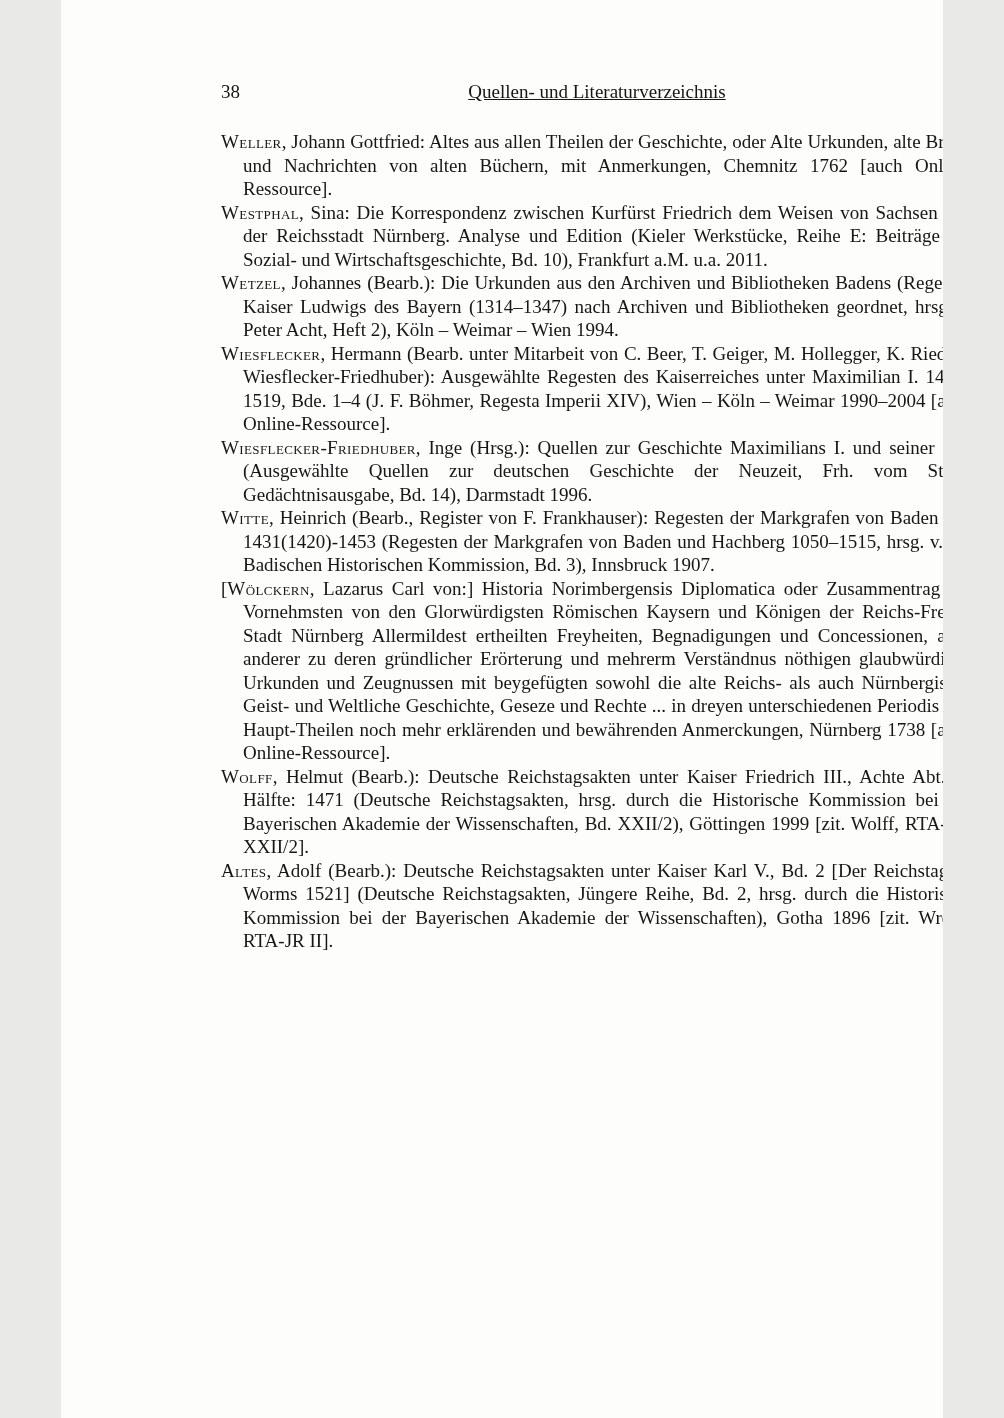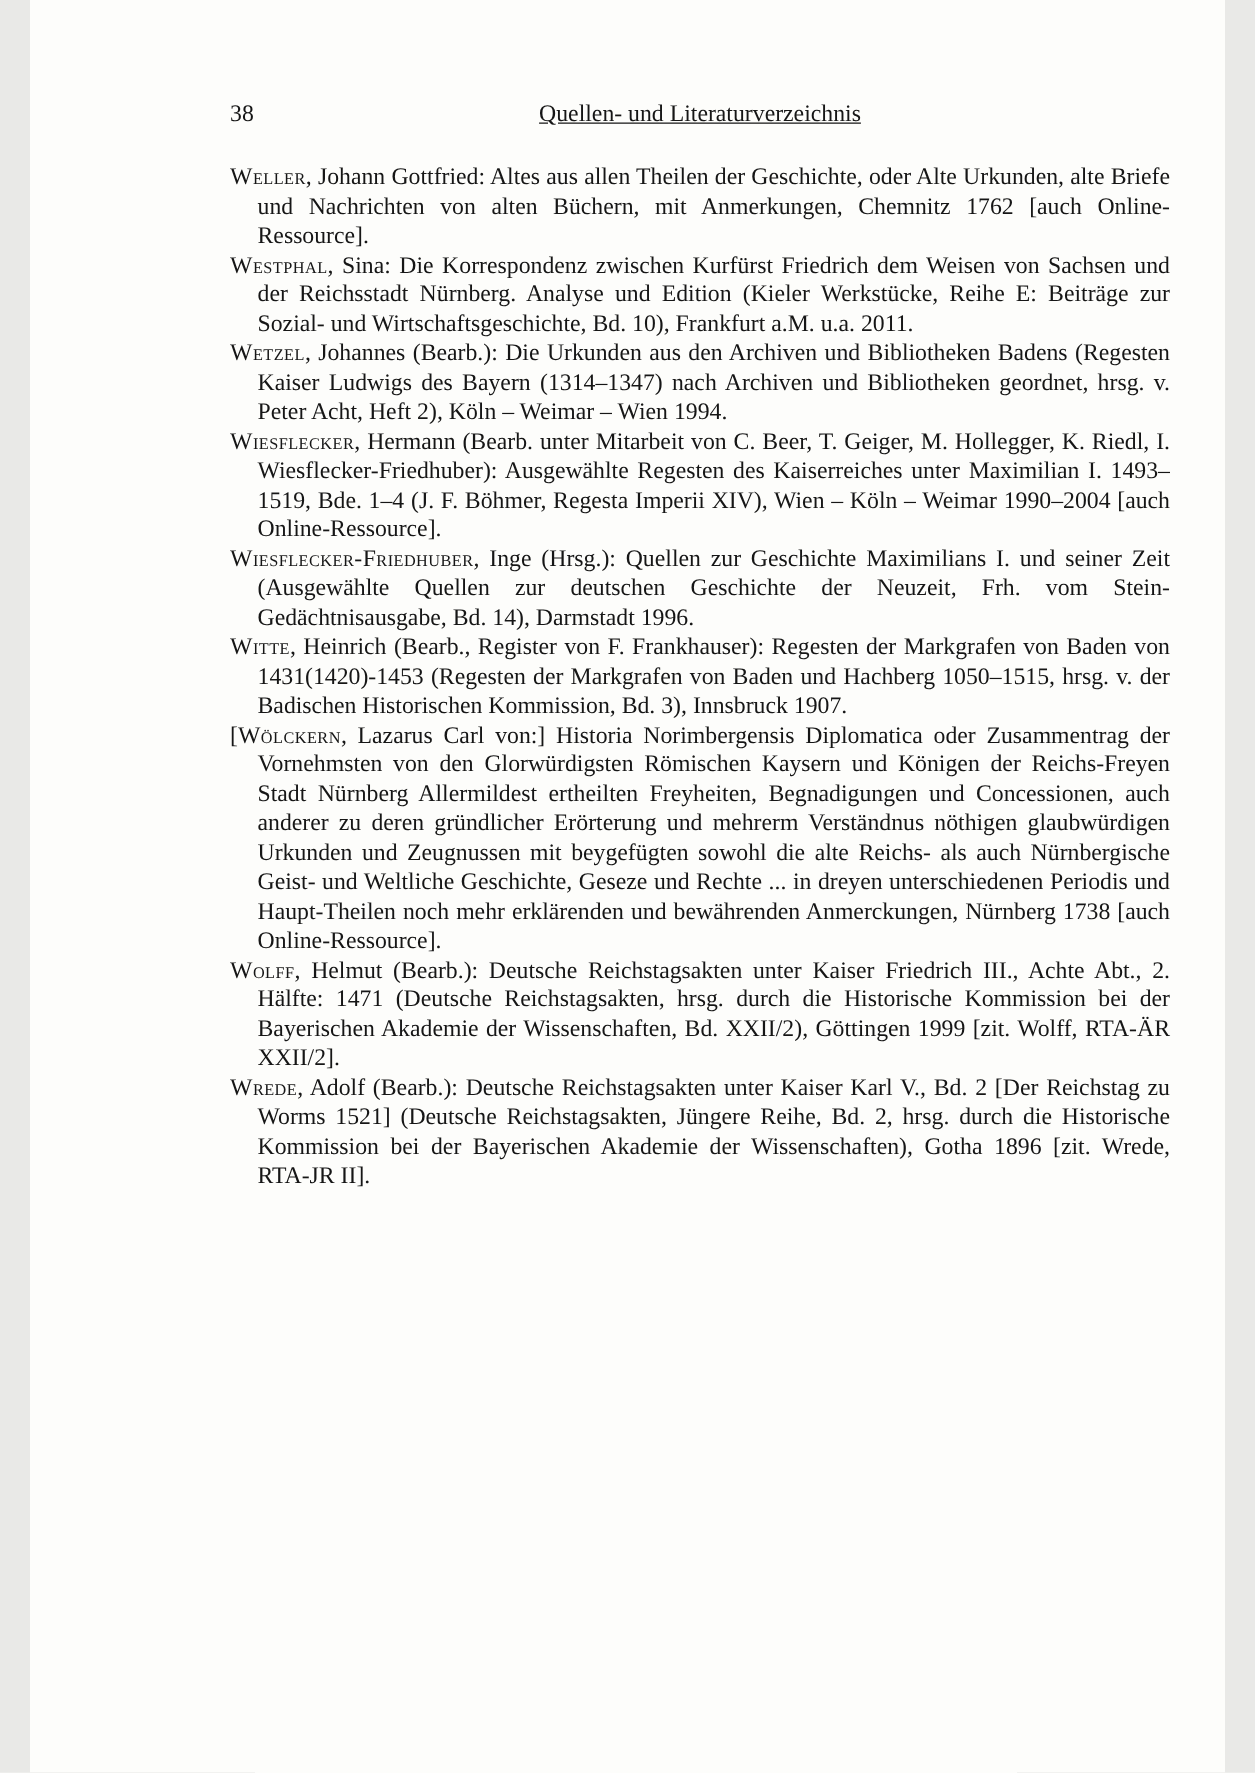--- a/index.html
+++ b/index.html
@@ -2,21 +2,21 @@
 <html lang="de"><head>
 <meta charset="utf-8">
 <style>
   html, body {
     margin: 0;
     padding: 0;
     background: #e9e9e7;
   }
   .page {
     position: relative;
-    width: 956px;
+    width: 882px;
     height: 1418px;
     margin: 0 auto;
     background: #fdfdfb;
     color: #161616;
     font-family: "Liberation Serif", "DejaVu Serif", serif;
     font-size: 19px;
     line-height: 23.5px;
     overflow: hidden;
   }
   .content {
@@ -70,17 +70,17 @@
 
     <main class="bibliography">
         <p class="entry"><span class="prefix"></span><span class="name">Weller</span><span class="rest">, Johann Gottfried: Altes aus allen Theilen der Geschichte, oder Alte Urkunden, alte Briefe und Nachrichten von alten Büchern, mit Anmerkungen, Chemnitz 1762 [auch Online-Ressource].</span></p>
         <p class="entry"><span class="prefix"></span><span class="name">Westphal</span><span class="rest">, Sina: Die Korrespondenz zwischen Kurfürst Friedrich dem Weisen von Sachsen und der Reichsstadt Nürnberg. Analyse und Edition (Kieler Werkstücke, Reihe E: Beiträge zur Sozial- und Wirtschaftsgeschichte, Bd. 10), Frankfurt a.M. u.a. 2011.</span></p>
         <p class="entry"><span class="prefix"></span><span class="name">Wetzel</span><span class="rest">, Johannes (Bearb.): Die Urkunden aus den Archiven und Bibliotheken Badens (Regesten Kaiser Ludwigs des Bayern (1314–1347) nach Archiven und Bibliotheken geordnet, hrsg. v. Peter Acht, Heft 2), Köln – Weimar – Wien 1994.</span></p>
         <p class="entry"><span class="prefix"></span><span class="name">Wiesflecker</span><span class="rest">, Hermann (Bearb. unter Mitarbeit von C. Beer, T. Geiger, M. Hollegger, K. Riedl, I. Wiesflecker-Friedhuber): Ausgewählte Regesten des Kaiserreiches unter Maximilian I. 1493–1519, Bde. 1–4 (J. F. Böhmer, Regesta Imperii XIV), Wien – Köln – Weimar 1990–2004 [auch Online-Ressource].</span></p>
         <p class="entry"><span class="prefix"></span><span class="name">Wiesflecker-Friedhuber</span><span class="rest">, Inge (Hrsg.): Quellen zur Geschichte Maximilians I. und seiner Zeit (Ausgewählte Quellen zur deutschen Geschichte der Neuzeit, Frh. vom Stein-Gedächtnisausgabe, Bd. 14), Darmstadt 1996.</span></p>
         <p class="entry"><span class="prefix"></span><span class="name">Witte</span><span class="rest">, Heinrich (Bearb., Register von F. Frankhauser): Regesten der Markgrafen von Baden von 1431(1420)-1453 (Regesten der Markgrafen von Baden und Hachberg 1050–1515, hrsg. v. der Badischen Historischen Kommission, Bd. 3), Innsbruck 1907.</span></p>
         <p class="entry"><span class="prefix">[</span><span class="name">Wölckern</span><span class="rest">, Lazarus Carl von:] Historia Norimbergensis Diplomatica oder Zusammentrag der Vornehmsten von den Glorwürdigsten Römischen Kaysern und Königen der Reichs-Freyen Stadt Nürnberg Allermildest ertheilten Freyheiten, Begnadigungen und Concessionen, auch anderer zu deren gründlicher Erörterung und mehrerm Verständnus nöthigen glaubwürdigen Urkunden und Zeugnussen mit beygefügten sowohl die alte Reichs- als auch Nürnbergische Geist- und Weltliche Geschichte, Geseze und Rechte ... in dreyen unterschiedenen Periodis und Haupt-Theilen noch mehr erklärenden und bewährenden Anmerckungen, Nürnberg 1738 [auch Online-Ressource].</span></p>
         <p class="entry"><span class="prefix"></span><span class="name">Wolff</span><span class="rest">, Helmut (Bearb.): Deutsche Reichstagsakten unter Kaiser Friedrich III., Achte Abt., 2. Hälfte: 1471 (Deutsche Reichstagsakten, hrsg. durch die Historische Kommission bei der Bayerischen Akademie der Wissenschaften, Bd. XXII/2), Göttingen 1999 [zit. Wolff, RTA-ÄR XXII/2].</span></p>
-        <p class="entry"><span class="prefix"></span><span class="name">Wrede</span><span class="rest">, Adolf (Bearb.): Deutsche Reichstagsakten unter Kaiser Karl V., Bd. 2 [Der Reichstag zu Worms 1521] (Deutsche Reichstagsakten, Jüngere Reihe, Bd. 2, hrsg. durch die Historische Kommission bei der Bayerischen Akademie der Wissenschaften), Gotha 1896 [zit. Wrede, RTA-JR II].</span></p>
+        <p class="entry"><span class="prefix"></span><span class="name">Altes</span><span class="rest">, Adolf (Bearb.): Deutsche Reichstagsakten unter Kaiser Karl V., Bd. 2 [Der Reichstag zu Worms 1521] (Deutsche Reichstagsakten, Jüngere Reihe, Bd. 2, hrsg. durch die Historische Kommission bei der Bayerischen Akademie der Wissenschaften), Gotha 1896 [zit. Wrede, RTA-JR II].</span></p>
       </main>
 
   </div>
 </div>
 
 </body></html>

